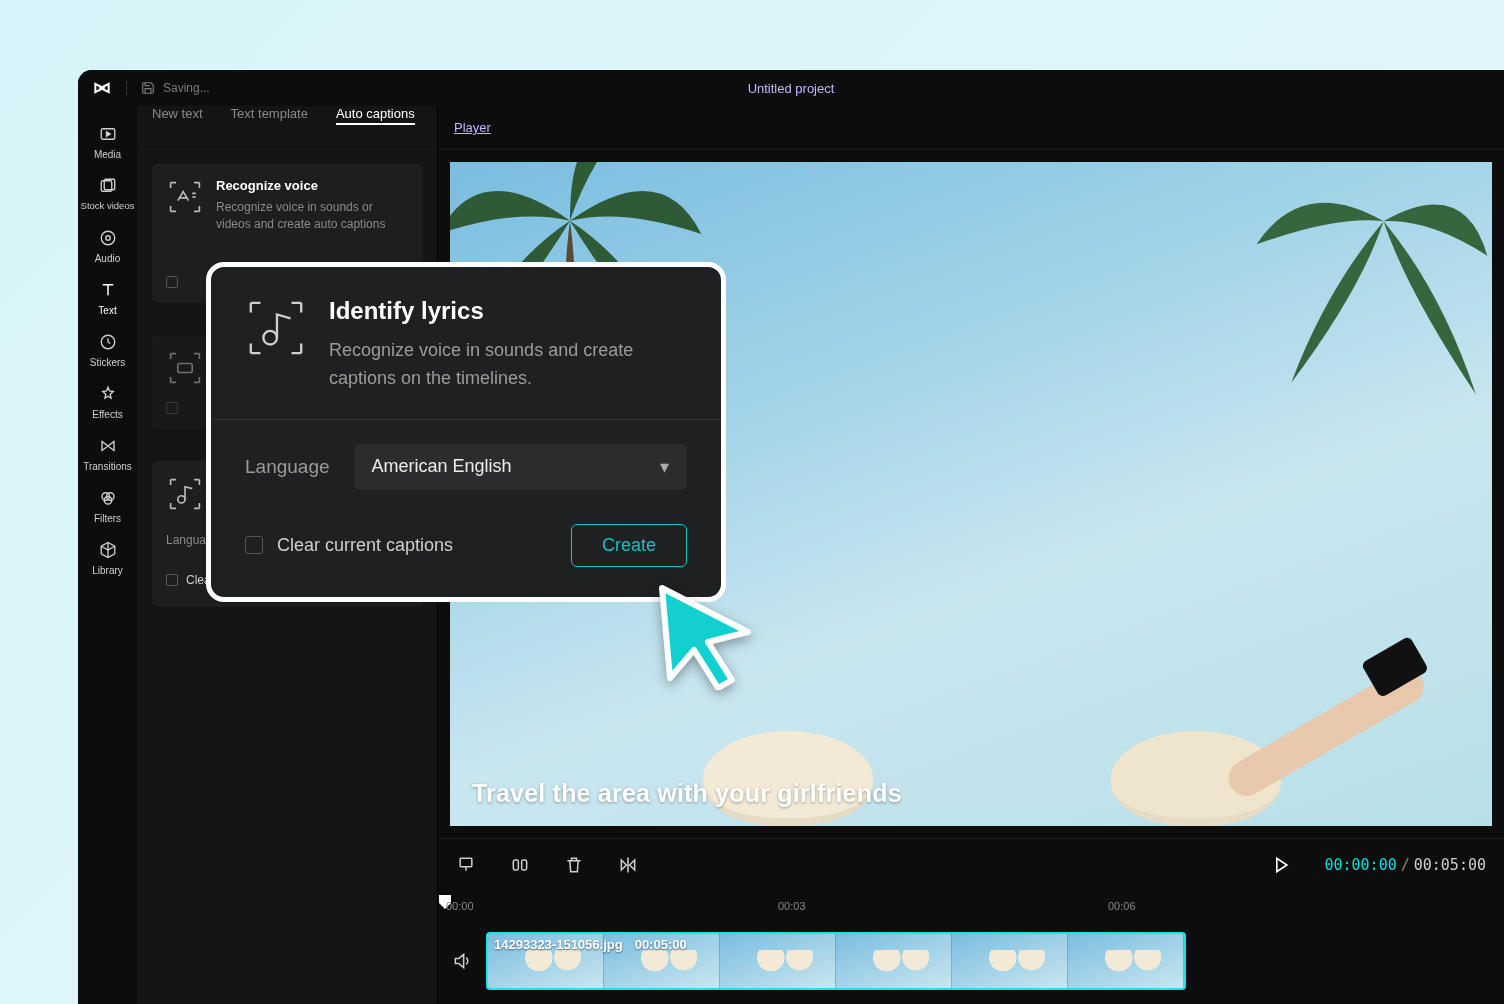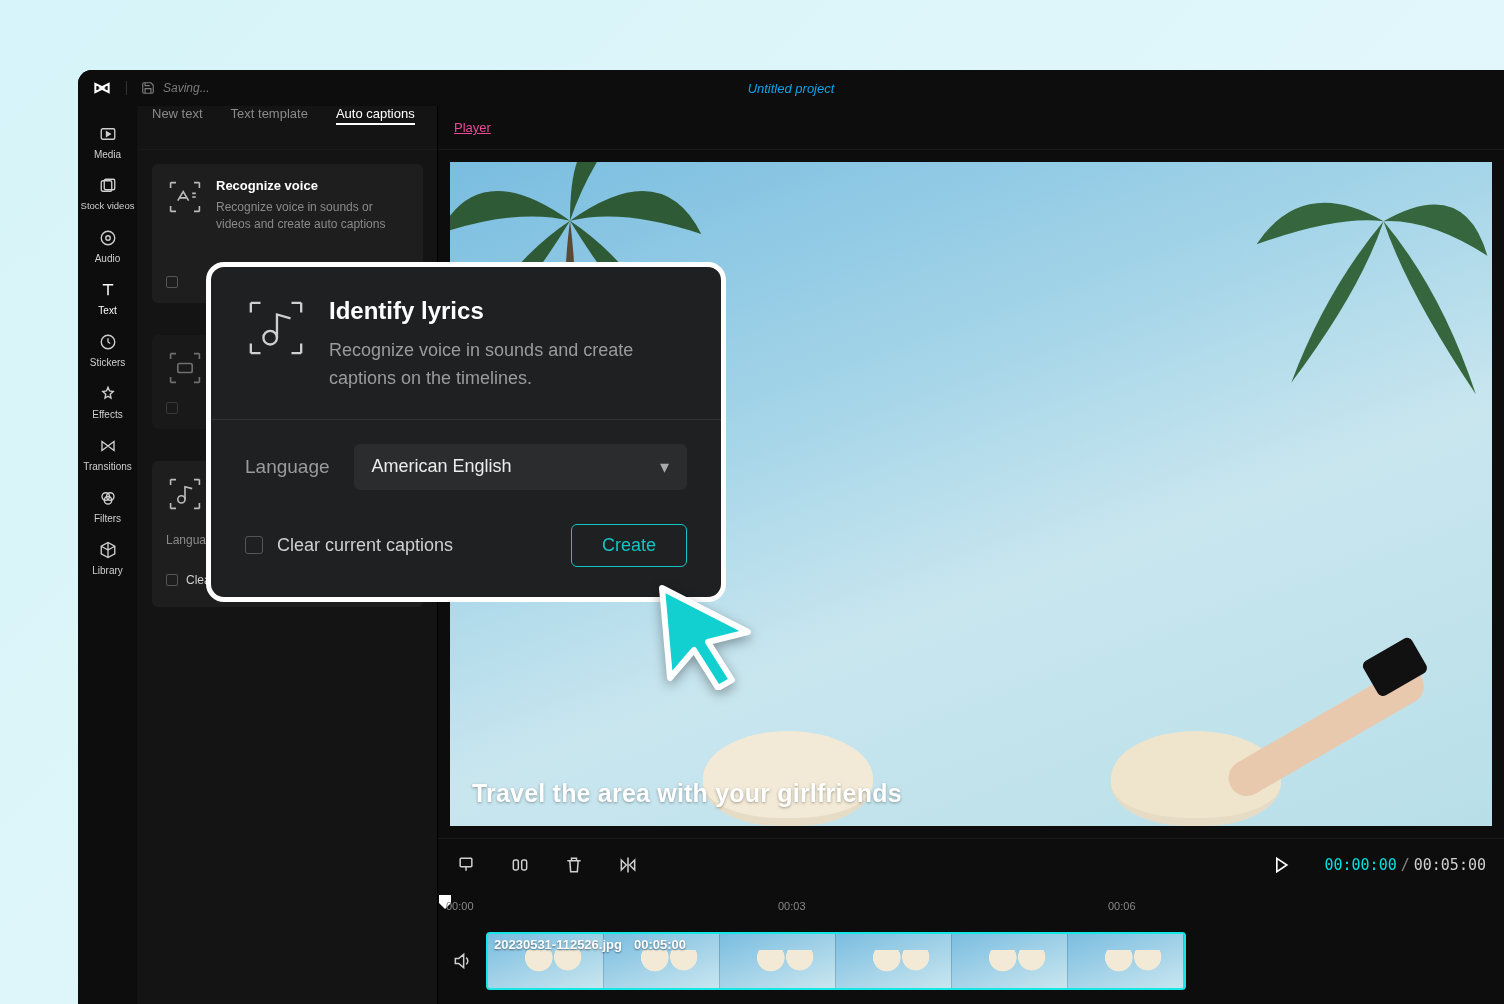--- a/index.html
+++ b/index.html
@@ -23,34 +23,33 @@
     display: flex;
     flex-direction: column;
   }
   .titlebar {
     height: 36px;
     display: flex;
     align-items: center;
     padding: 6px 14px;
     background: #0d0d0d;
     position: relative;
-    font-style: italic;
   }
   .logo {
     width: 20px; height: 20px;
     display: flex; align-items: center; justify-content: center;
     color: #fff;
   }
   .vdiv {
     width: 1px; height: 14px; background: #333; margin: 0 14px;
   }
   .save-status { display: flex; align-items: center; gap: 8px; color: #7b7b7b; font-size: 12px; }
   .project-title {
     position: absolute; left: 50%; transform: translateX(-50%);
-    color: #0ea5e9; font-size: 13px;
+    color: #c4b5fd; font-size: 13px;
   }
   .body-row { flex: 1; display: flex; overflow: hidden; }
   .side-rail {
     width: 60px; background: #0d0d0d;
     display: flex; flex-direction: column; align-items: center;
     padding-top: 10px; gap: 2px;
     border-right: 1px solid #111;
   }
   .rail-item {
     width: 56px; height: 50px;
@@ -100,21 +99,21 @@
   .chk-label { color:#cfcfcf; font-size:12px; }
   .create-btn {
     background:transparent; border:1px solid #13c4c4; color:#13c4c4;
     font-size:12px; padding:5px 16px; border-radius:4px; cursor:pointer;
   }
   .main-area {
     flex:1; background:#0d0d0d; display:flex; flex-direction:column;
   }
   .player-header {
     height:44px; display:flex; align-items:center; padding:0 16px;
-    color:#ec4899; font-size:13px; font-weight:500;
+    color:#c4b5fd; font-size:13px; font-weight:500;
     border-bottom:1px solid #1a1a1a;
     text-decoration:underline;
   }
   .preview-zone {
     flex:1; display:flex; align-items:center; justify-content:center;
     padding:12px;
   }
   .preview-frame {
     position:relative;
     width:100%; height:100%;
@@ -532,21 +531,21 @@
               </svg>
           </div>
           <div class="clip">
             <div class="thumb"></div>
               <div class="thumb"></div>
               <div class="thumb"></div>
             <div class="thumb"></div>
               <div class="thumb"></div>
               <div class="thumb"></div>
             <div class="clip-label">
-              <span>20230531-112526.jpg</span>
+              <span>14293323-151056.jpg</span>
               <span>00:05:00</span>
             </div>
           </div>
         </div>
       </div>
 
     </div>
   </div>
 </div>
 

